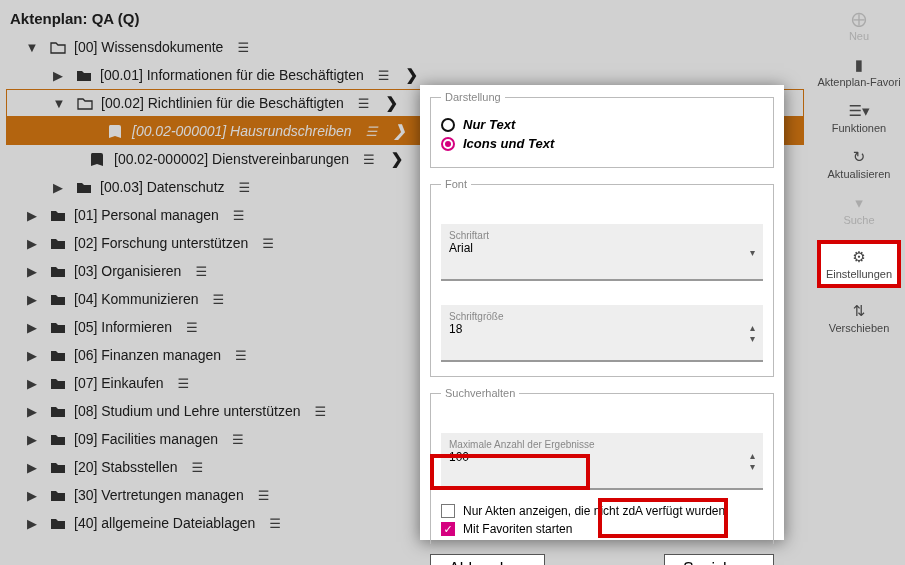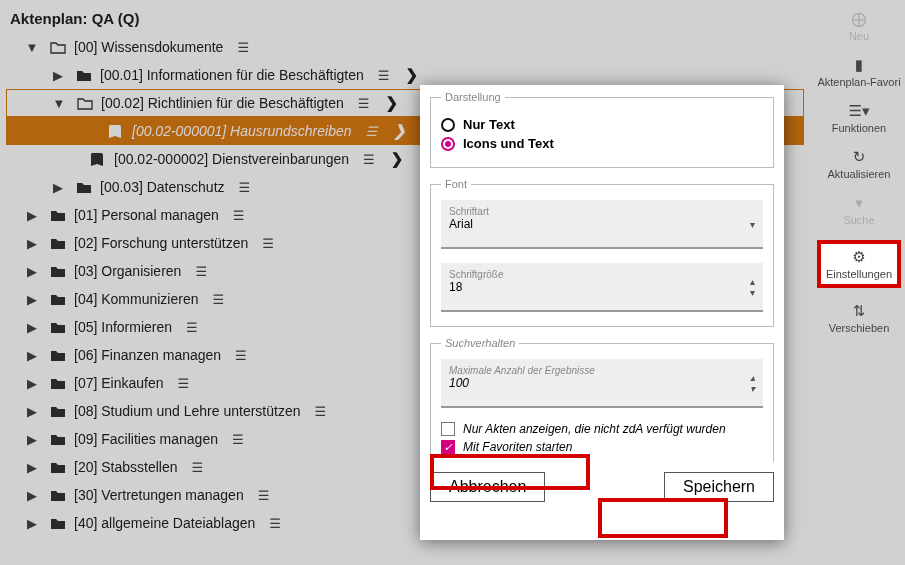--- a/index.html
+++ b/index.html
@@ -53,30 +53,31 @@
   .dialog {
     position: absolute; left: 420px; top: 85px; width: 364px; height: 455px;
     background: #fff; box-shadow: 0 2px 16px rgba(0,0,0,0.5);
     z-index: 40; padding: 6px 10px 10px 10px;
     font-size: 13px;
   }
   fieldset {
     border: 1px solid #bbb; margin-bottom: 10px; padding: 10px 10px 12px 10px;
   }
   legend { font-size: 11px; color: #888; padding: 0 4px; }
-  .radio-row { display: flex; align-items: center; gap: 8px; margin: 4px 0; font-weight: bold; }
+  .radio-row { display: flex; align-items: center; gap: 8px; margin: 4px 0; font-weight: bold; font-style: italic; }
   .radio {
     width: 14px; height: 14px; border: 2px solid #111; border-radius: 50%;
     display: inline-flex; align-items: center; justify-content: center;
   }
   .radio.magenta { border-color: #d5007f; }
   .radio.magenta::after { content: ""; width: 6px; height: 6px; border-radius: 50%; background: #d5007f; }
   .field-box {
-    background: #eee; padding: 6px 8px 16px 8px; margin-bottom: 14px; position: relative;
+    background: #eee; padding: 6px 8px 24px 8px; margin-bottom: 14px; position: relative;
     border-bottom: 2px solid #999;
+    margin-top: 24px;
   }
   .field-label { font-size: 10px; color: #888; }
   .field-value { font-size: 12px; }
   .field-caret {
     position: absolute; right: 8px; top: 50%; transform: translateY(-50%); font-size: 10px; color: #555;
   }
   .check-row { display: flex; align-items: center; gap: 8px; font-size: 12px; margin: 4px 0; }
   .chk {
     width: 14px; height: 14px; border: 1px solid #777; display: inline-flex; align-items: center; justify-content: center;
     font-size: 11px; background: #fff;
@@ -341,21 +342,21 @@
       <div class="field-value">Arial</div>
       <div class="field-caret">▾</div>
     </div>
     <div class="field-box" style="margin-bottom:2px;">
       <div class="field-label">Schriftgröße</div>
       <div class="field-value">18</div>
       <div class="field-caret">▴<br>▾</div>
     </div>
   </fieldset>
 
-  <fieldset style="border-bottom:none; padding-bottom:4px;font-style:italic;">
+  <fieldset style="border-bottom:none; padding-bottom:4px;">
     <legend>Suchverhalten</legend>
     <div class="field-box">
       <div class="field-label">Maximale Anzahl der Ergebnisse</div>
       <div class="field-value">100</div>
       <div class="field-caret">▴<br>▾</div>
     </div>
     <div class="check-row">
       <span class="chk"></span>
       <span>Nur Akten anzeigen, die nicht zdA verfügt wurden</span>
     </div>

